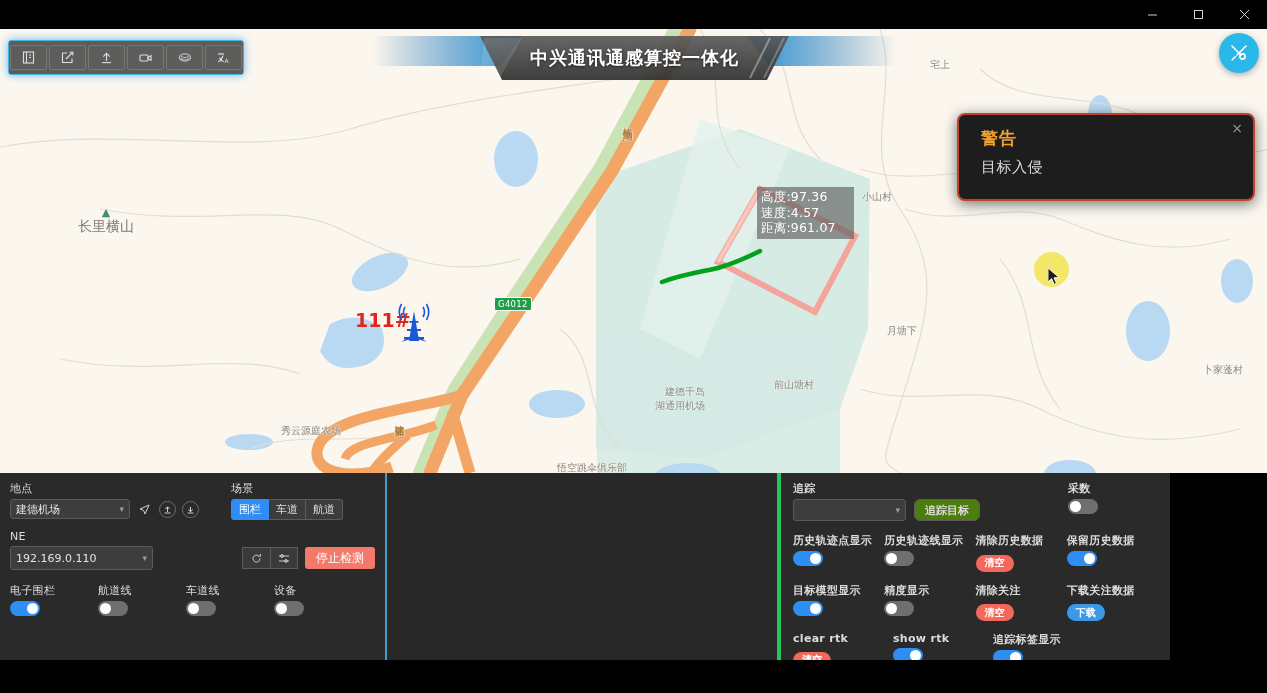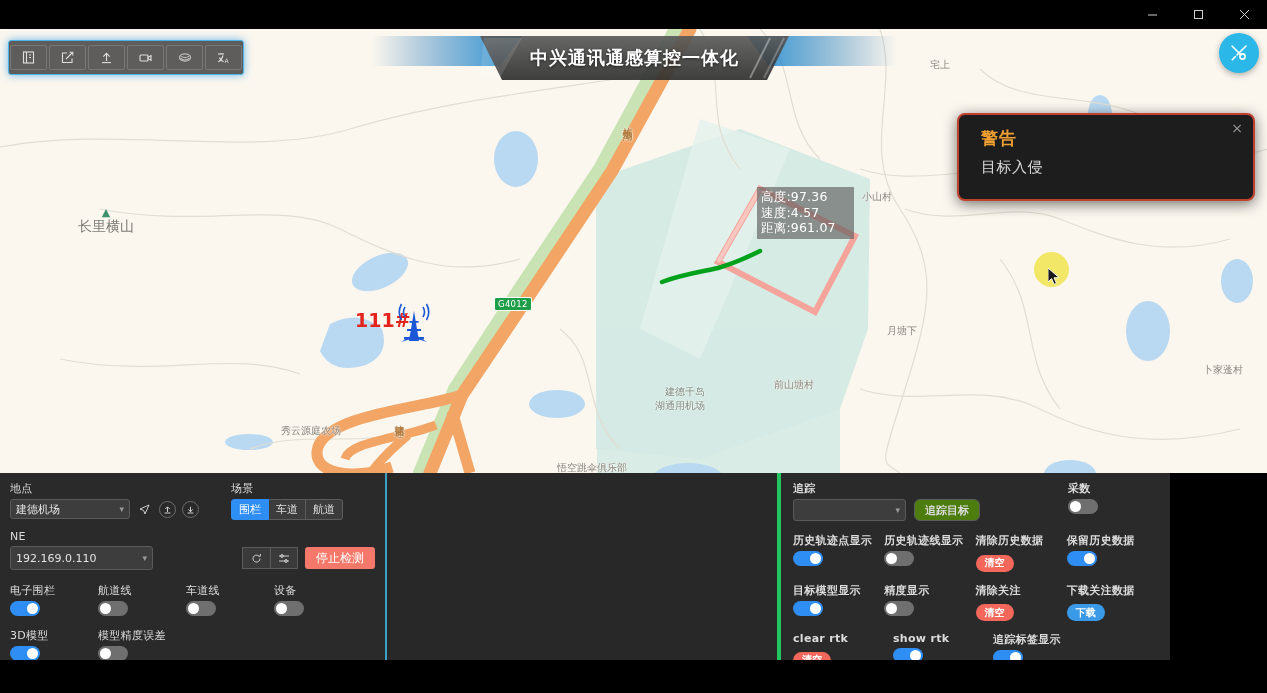--- a/index.html
+++ b/index.html
@@ -496,34 +496,20 @@
             </div>
         </div>
         <div class="cell">
           <div class="lbl">设备</div>
           <div class="sw">
               <div class="knob"></div>
             </div>
         </div>
       </div>
 
-      <div class="grid4" style="margin-top:12px;">
-        <div class="cell">
-          <div class="lbl">3D模型</div>
-          <div class="sw on">
-              <div class="knob"></div>
-            </div>
-        </div>
-        <div class="cell">
-          <div class="lbl">模型精度误差</div>
-          <div class="sw">
-              <div class="knob"></div>
-            </div>
-        </div>
-      </div>
     </div>
 
     <div class="panel panel-mid"></div>
 
     <div class="panel panel-right">
 
       <div class="row" style="justify-content:space-between;">
         <div style="width:250px;">
           <div class="lbl">追踪</div>
           <div class="row" style="align-items:center;">

